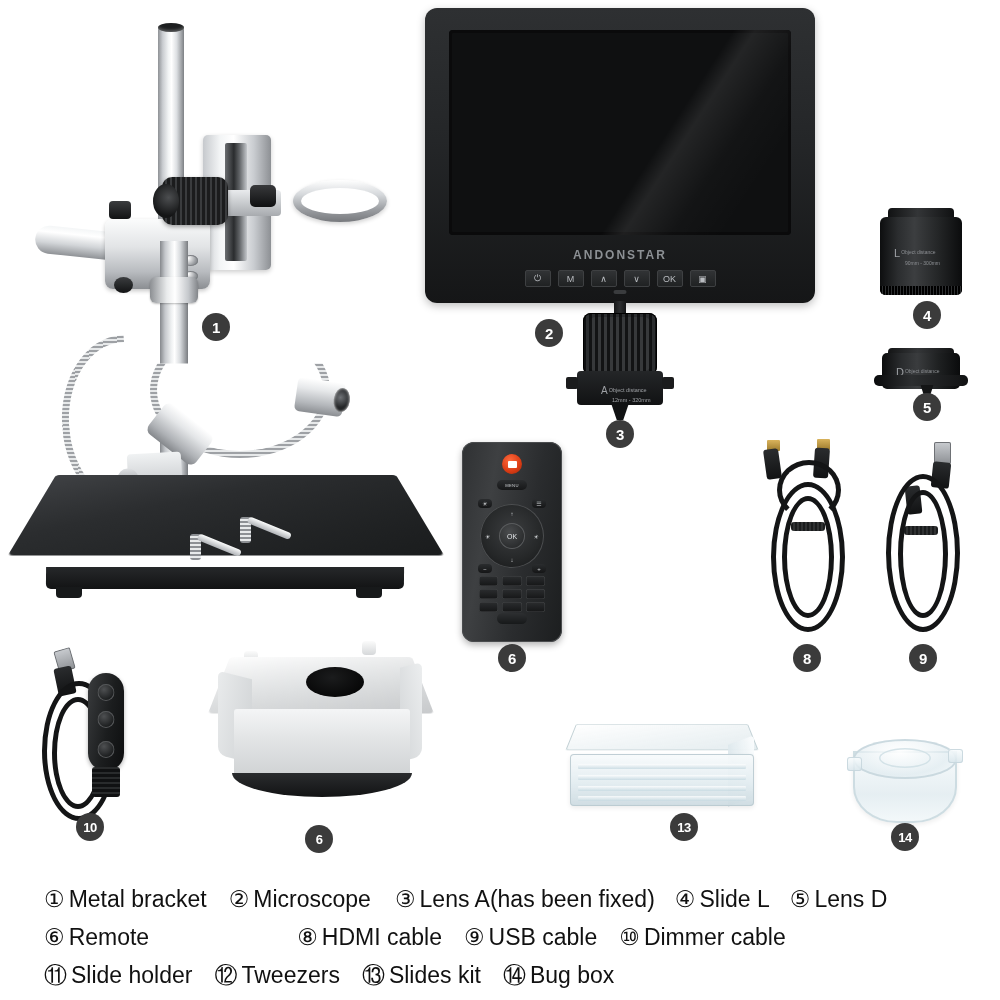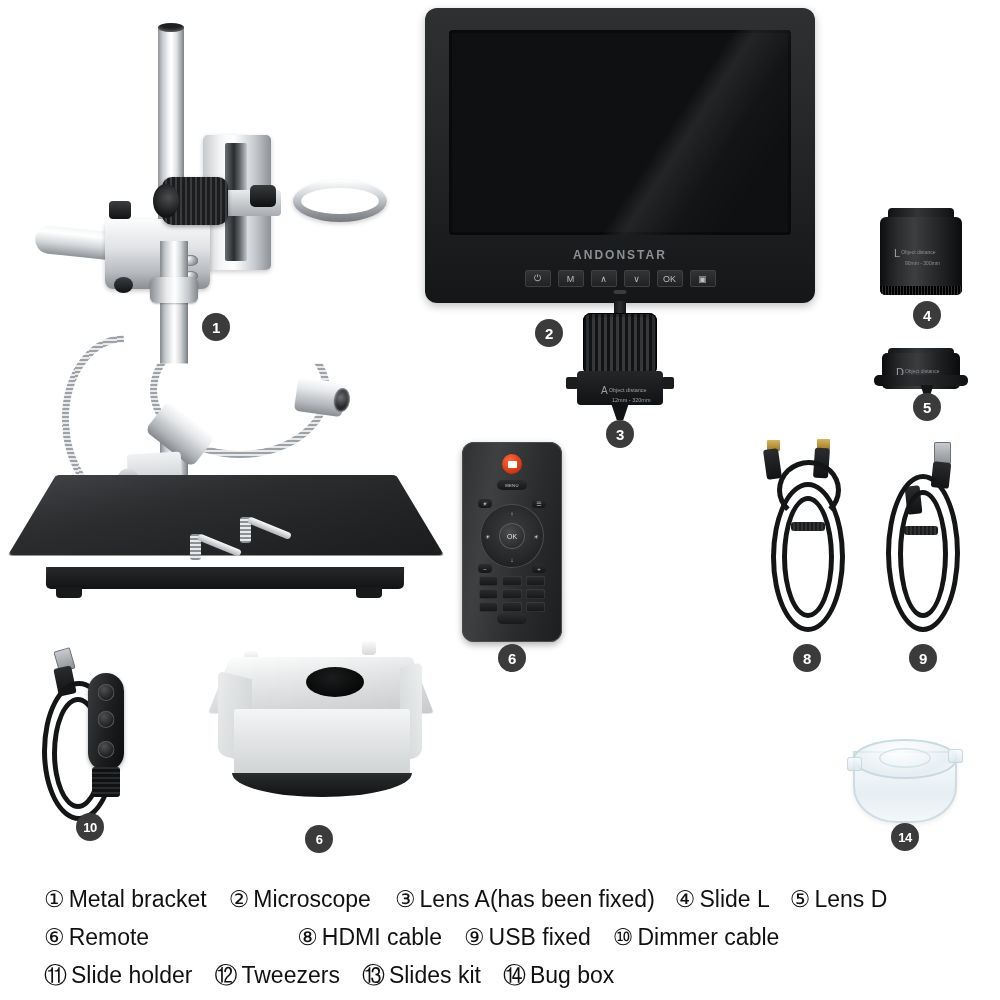--- a/index.html
+++ b/index.html
@@ -714,20 +714,31 @@
     <div class="sh-top"></div>
     <div class="sh-hole"></div>
     <div class="sh-left-wall"></div>
     <div class="sh-right-wall"></div>
     <div class="sh-front"></div>
     <div class="sh-base-shadow"></div>
     <div class="badge small-num" style="left:95px; top:190px;">6</div>
   </div>
 
 
+  <div class="abs" id="slides-kit">
+    <div class="sk-top"></div>
+    <div class="sk-right"></div>
+    <div class="sk-front">
+      <span class="sheet" style="top:10px;"></span>
+      <span class="sheet" style="top:21px;"></span>
+      <span class="sheet" style="top:32px;"></span>
+      <span class="sheet" style="top:42px;"></span>
+    </div>
+    <div class="badge small-num" style="left:110px; top:95px;">13</div>
+  </div>
 
   <div class="abs" id="bug-box">
     <div class="bb-bowl"></div>
     <div class="bb-lid"></div>
     <div class="bb-clip" style="left:2px; top:22px;"></div>
     <div class="bb-clip" style="right:2px; top:14px;"></div>
     <div class="badge small-num" style="left:46px; top:88px;">14</div>
   </div>
 
   <div id="legend">
@@ -759,21 +770,21 @@
       <span class="legend-item" style="margin-right:148px;">
         <span class="legend-num">⑥</span>
         <span class="legend-text">Remote</span>
       </span>
       <span class="legend-item" style="margin-right:22px;">
         <span class="legend-num">⑧</span>
         <span class="legend-text">HDMI cable</span>
       </span>
       <span class="legend-item" style="margin-right:22px;">
         <span class="legend-num">⑨</span>
-        <span class="legend-text">USB fixed</span>
+        <span class="legend-text">USB cable</span>
       </span>
       <span class="legend-item">
         <span class="legend-num">⑩</span>
         <span class="legend-text">Dimmer cable</span>
       </span>
     </div>
 
     <div class="legend-row">
       <span class="legend-item" style="margin-right:22px;">
         <span class="legend-num">⑪</span>

